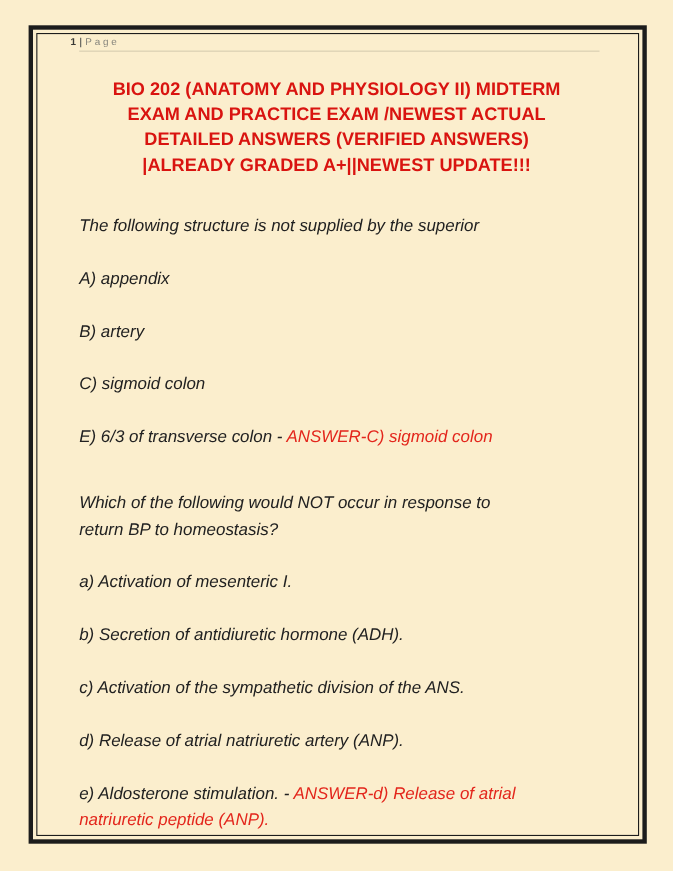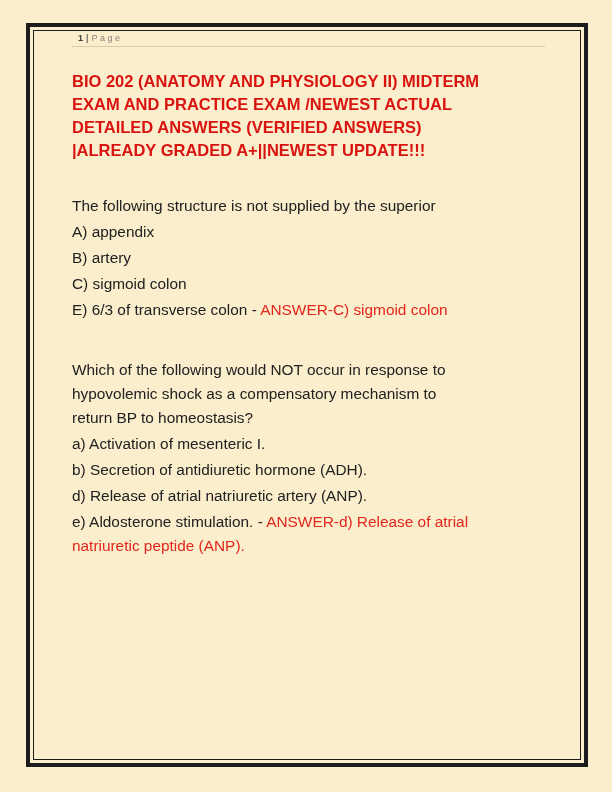--- a/index.html
+++ b/index.html
@@ -16,49 +16,51 @@
     box-sizing: border-box;
     border: 4px solid var(--frame, #1c1c1c);
   }
   .frame-inner {
     position: absolute; left: 33px; top: 30px;
     width: 548px; height: 730px;
     box-sizing: border-box;
     border: 1px solid var(--frame, #1c1c1c);
   }
   .header {
-    position: absolute; left: 78px; top: 33px;
+    position: absolute; left: 64px; top: 33px;
     font-size: 9px; line-height: 11px;
     color: var(--header_gray, #85847c);
     white-space: nowrap;
   }
   .header .pnum { font-weight: bold; color: #3a3a35; letter-spacing: 1px; }
   .header .psep { margin: 0 3px 0 2px; font-weight: bold; color: #6f6e66; }
   .header .plabel { letter-spacing: 2.5px; }
   .header-rule {
     position: absolute; left: 72px; top: 46px;
     width: 473px; height: 1px;
     background: var(--rule, #d6ccaf);
   }
   .title {
     position: absolute; left: 72px; top: 70px;
     width: 468px;
+    text-align: center;
     font-weight: bold;
     font-size: 16.5px; line-height: 23px;
     color: var(--title_red, #d91410);
   }
   .title-line { white-space: nowrap; }
   .content {
     position: absolute; left: 72px; top: 194px;
     width: 480px;
     font-size: 15.4px; line-height: 24px;
     color: var(--body_text, #212121);
+    font-style: italic;
   }
   .q-line { white-space: nowrap; }
-  .option { margin-top: 2px; white-space: nowrap; }
+  .option { margin-top: 24px; white-space: nowrap; }
   .question-gap { height: 0; margin-top: 36px; }
   .answer { color: var(--answer_red, #e3261c); }
 </style>
 </head>
 <body style="--background: #fbeecd; --frame: #1c1c1c; --header_gray: #85847c; --rule: #d6ccaf; --title_red: #d91410; --answer_red: #e3261c; --body_text: #212121;">
 
 <div class="frame-outer"></div>
 <div class="frame-inner"></div>
 
 <div class="header">
@@ -83,25 +85,25 @@
     <div class="option">B) artery</div>
     <div class="option">C) sigmoid colon</div>
     <div class="option"><span>E) 6/3 of transverse colon - </span><span class="answer">ANSWER-C) sigmoid colon</span></div>
   </div>
 
   <div class="question-gap"></div>
 
   <div>
     <div class="q-text">
       <div class="q-line">Which of the following would NOT occur in response to</div>
-      <div class="q-line">hypovolemic shock as a compensatory mechanism to</div>
       <div class="q-line">return BP to homeostasis?</div>
     </div>
     <div class="option">a) Activation of mesenteric I.</div>
     <div class="option">b) Secretion of antidiuretic hormone (ADH).</div>
+    <div class="option">c) Activation of the sympathetic division of the ANS.</div>
     <div class="option">d) Release of atrial natriuretic artery (ANP).</div>
     <div class="option">
       <div class="q-line"><span>e) Aldosterone stimulation. - </span><span class="answer">ANSWER-d) Release of atrial</span></div>
       <div class="q-line"><span class="answer">natriuretic peptide (ANP).</span></div>
     </div>
   </div>
 
 </div>
 
 </body></html>

